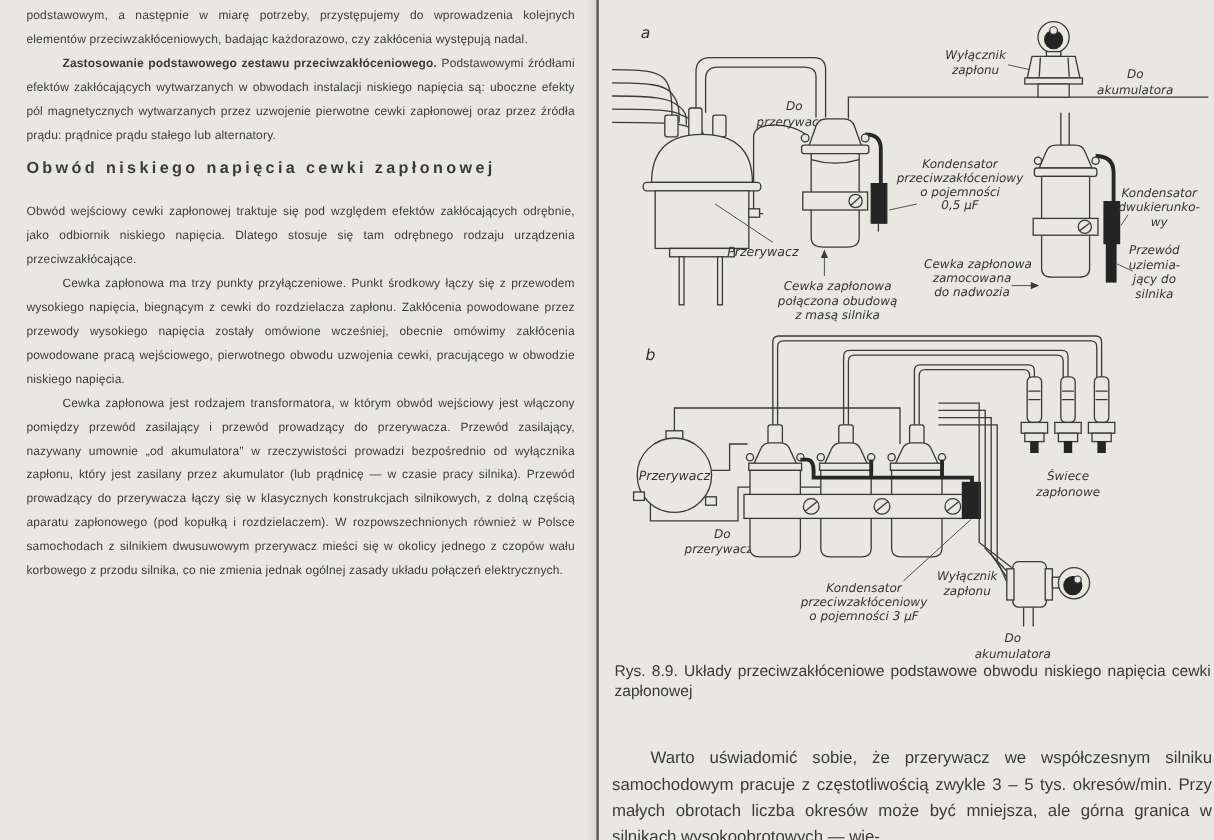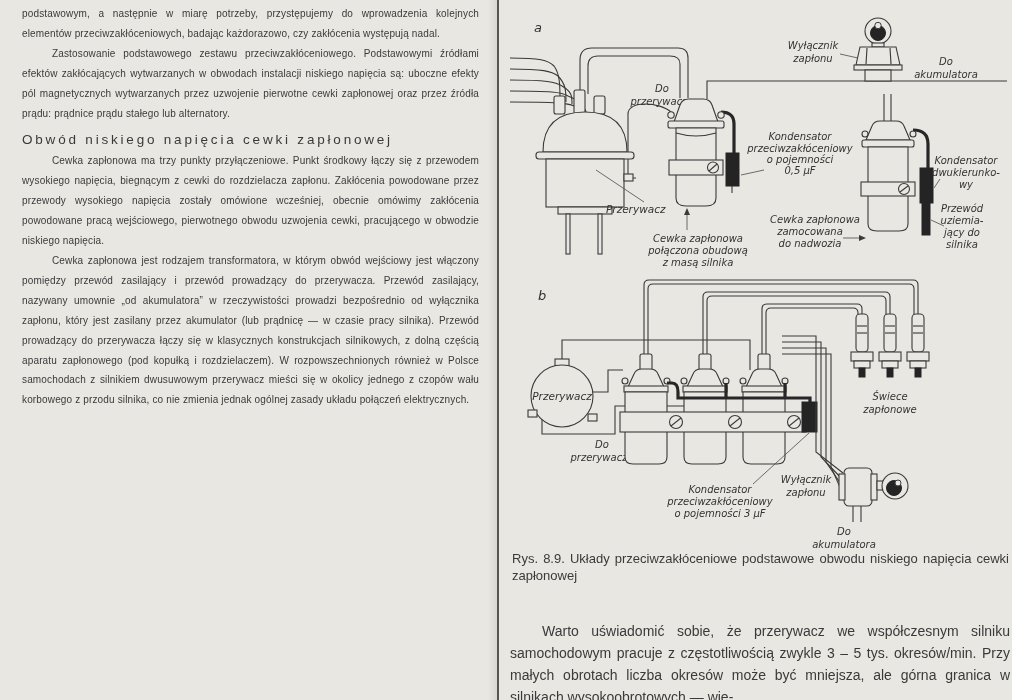--- a/index.html
+++ b/index.html
@@ -4,22 +4,22 @@
 <style>
   html,body{margin:0;padding:0}
   body{width:1012px;height:700px;background:#e9e7e2;font-family:"Liberation Sans",sans-serif;
        color:#3a3a3a;position:relative;overflow:hidden}
   .gutter{position:absolute;left:497px;top:0;width:2px;height:700px;background:#57554f}
   .gutter-shade{position:absolute;left:488px;top:0;width:9px;height:700px;
        background:linear-gradient(to right, rgba(0,0,0,0), rgba(0,0,0,.07))}
   .left-col{position:absolute;left:22px;top:4px;width:457px;height:696px;overflow:hidden}
   .left-col p{margin:0;font-size:10px;line-height:19.9px;text-align:justify;letter-spacing:.15px}
   .indent{text-indent:30px}
-  b{font-weight:normal}
-  h2.section{margin:9px 0 4px 0;font-size:13.5px;font-weight:400;letter-spacing:2.8px;white-space:nowrap;color:#3a3a3a}
+  b{font-weight:bold}
+  h2.section{margin:9px 0 20px 0;font-size:13.5px;font-weight:700;letter-spacing:2.8px;white-space:nowrap;color:#3a3a3a}
   .right-col{position:absolute;left:510px;top:0;width:502px;height:700px}
   .right-col svg{position:absolute;left:0;top:2px}
   .fig-caption{position:absolute;top:551px;left:2px;width:497px;font-size:13px;line-height:16.5px;text-align:justify}
   .fig-sub{position:absolute;top:587px;left:2px;width:497px;font-size:11.6px;line-height:14.5px;text-align:justify;color:#474747}
   .fig-sub i{font-family:"DejaVu Sans",sans-serif}
   .rc-para{position:absolute;top:620px;left:0;width:500px;font-size:14px;line-height:22px;text-align:justify;text-indent:32px;margin:0}
   svg text{font-family:"DejaVu Sans",sans-serif;font-style:italic;font-size:10px;fill:#333}
   svg text.tag{font-size:13px;fill:#2f2f2f}
   svg text.inlbl{font-size:10.5px}
   .ln{stroke:#3a3a3a;stroke-width:1.1;fill:none}
@@ -32,20 +32,21 @@
 </head>
 <body>
 
 <div class="gutter-shade"></div>
 <div class="gutter"></div>
 
 <div class="left-col">
   <p>podstawowym, a następnie w miarę potrzeby, przystępujemy do wprowadzenia kolejnych elementów przeciwzakłóceniowych, badając każdorazowo, czy zakłócenia występują nadal.</p>
   <p class="indent"><b>Zastosowanie podstawowego zestawu przeciwzakłóceniowego.</b><span> Podstawowymi źródłami efektów zakłócających wytwarzanych w obwodach instalacji niskiego napięcia są: uboczne efekty pól magnetycznych wytwarzanych przez uzwojenie pierwotne cewki zapłonowej oraz przez źródła prądu: prądnice prądu stałego lub alternatory.</span></p>
   <h2 class="section">Obwód niskiego napięcia cewki zapłonowej</h2>
+  <p>Obwód wejściowy cewki zapłonowej traktuje się pod względem efektów zakłócających odrębnie, jako odbiornik niskiego napięcia. Dlatego stosuje się tam odrębnego rodzaju urządzenia przeciwzakłócające.</p>
   <p class="indent">Cewka zapłonowa ma trzy punkty przyłączeniowe. Punkt środkowy łączy się z przewodem wysokiego napięcia, biegnącym z cewki do rozdzielacza zapłonu. Zakłócenia powodowane przez przewody wysokiego napięcia zostały omówione wcześniej, obecnie omówimy zakłócenia powodowane pracą wejściowego, pierwotnego obwodu uzwojenia cewki, pracującego w obwodzie niskiego napięcia.</p>
   <p class="indent">Cewka zapłonowa jest rodzajem transformatora, w którym obwód wejściowy jest włączony pomiędzy przewód zasilający i przewód prowadzący do przerywacza. Przewód zasilający, nazywany umownie „od akumulatora” w rzeczywistości prowadzi bezpośrednio od wyłącznika zapłonu, który jest zasilany przez akumulator (lub prądnicę — w czasie pracy silnika). Przewód prowadzący do przerywacza łączy się w klasycznych konstrukcjach silnikowych, z dolną częścią aparatu zapłonowego (pod kopułką i rozdzielaczem). W rozpowszechnionych również w Polsce samochodach z silnikiem dwusuwowym przerywacz mieści się w okolicy jednego z czopów wału korbowego z przodu silnika, co nie zmienia jednak ogólnej zasady układu połączeń elektrycznych.</p>
 </div>
 
 <div class="right-col">
 
 <svg width="502" height="548" viewBox="0 0 502 548">
 
   <g>
     <text class="tag" x="24" y="30">a</text>

